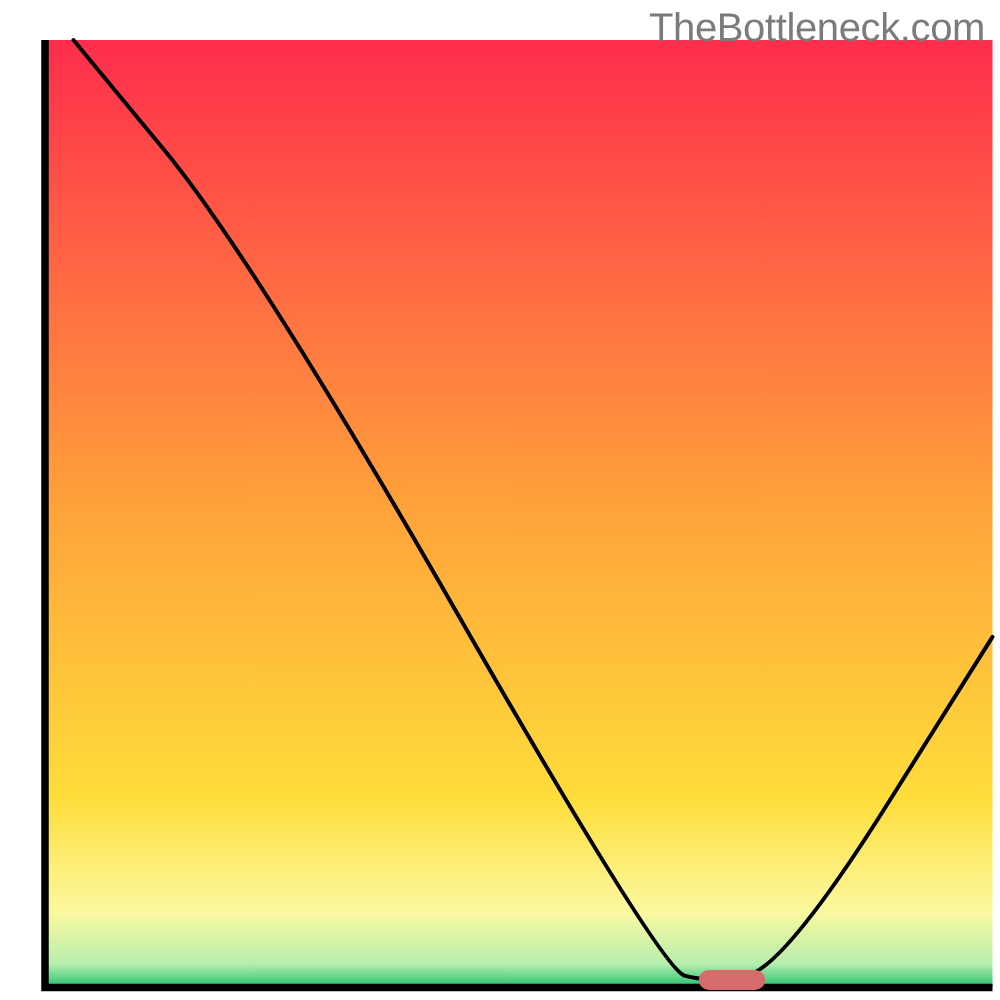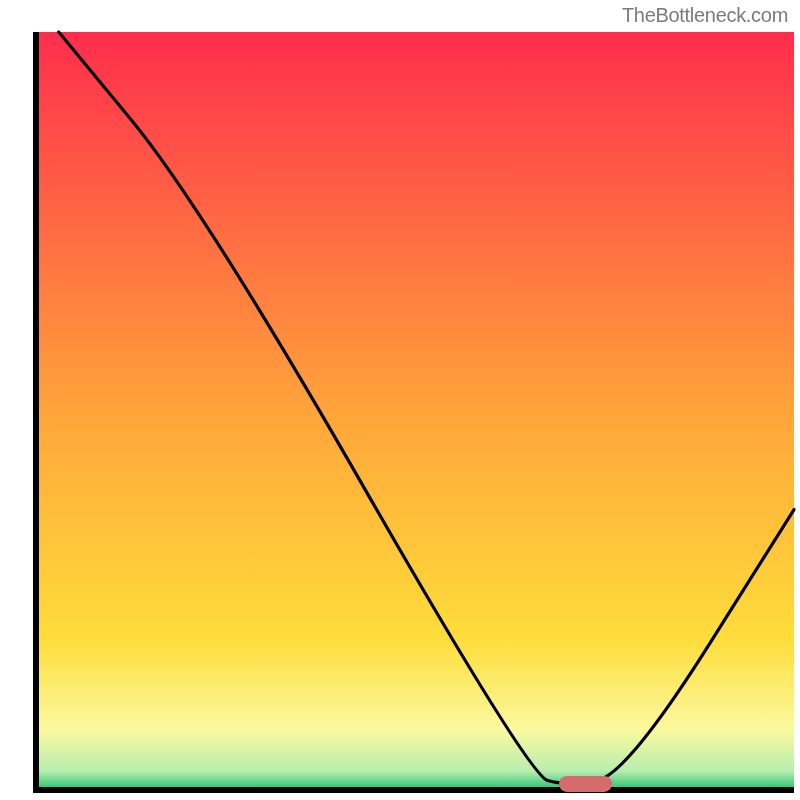--- a/index.html
+++ b/index.html
@@ -12,21 +12,21 @@
   }
   .wrap {
     position: relative;
     width: 800px;
     height: 800px;
   }
   .attribution {
     position: absolute;
     top: 4px;
     right: 12px;
-    font-size: 20px;
+    font-size: 32px;
     color: #7b7b7b;
     font-weight: 500;
     letter-spacing: -0.3px;
   }
   svg {
     display: block;
   }
 </style>
 </head>
 <body>

